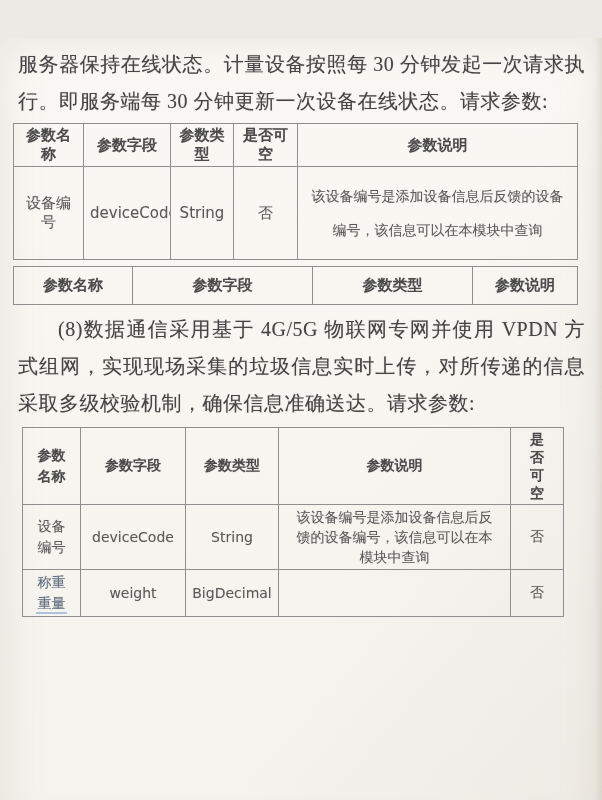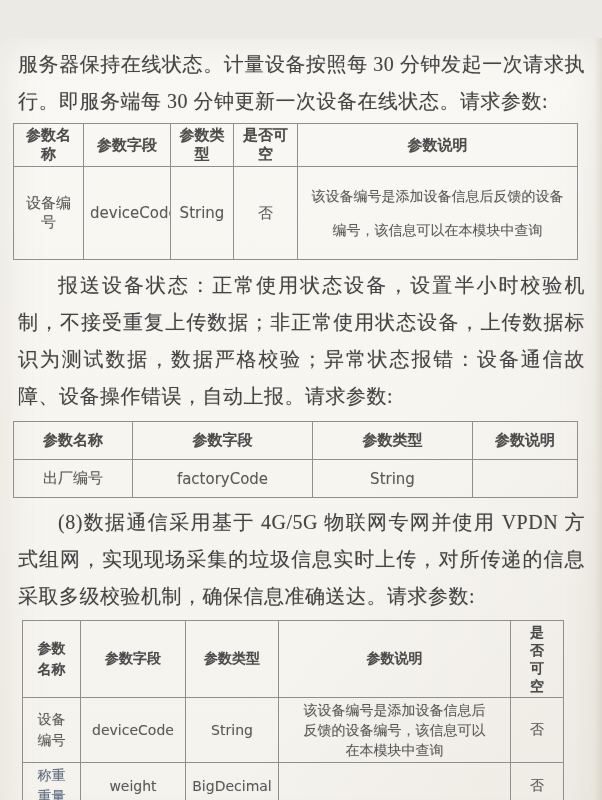--- a/index.html
+++ b/index.html
@@ -58,21 +58,21 @@
   #table1 thead tr{height:30px;}
   #table1 .row-device{height:75px;}
   #table1 .row-beat{height:47px;}
   #table1 td.desc{font-size:14px;line-height:34px;padding:12px 8px;}
   #table2{margin:6px 0 0 13px;width:564px;font-size:15px;}
   #table2 tr{height:38px;}
   #table3{margin:5px 0 0 22px;width:541px;font-size:14px;}
   #table3 thead tr{height:64px;}
   #table3 .row-device{height:57px;}
   #table3 .row-weight{height:47px;}
-  #table3 td.desc{line-height:20px;padding:2px 20px;}
+  #table3 td.desc{line-height:20px;padding:2px 13px;}
   .wrap2{display:inline-block;width:2.2em;word-break:break-all;line-height:21px;vertical-align:middle;}
   .vstack{display:inline-block;width:1.1em;word-break:break-all;line-height:18px;vertical-align:middle;}
   .mark-blue{box-shadow:inset 0 -2px 0 rgba(118,152,204,0.55);color:#5f6e84;}
   
   .edge-shade{
     position:absolute;top:0;right:0;width:8px;height:800px;
     background:linear-gradient(90deg, rgba(255,255,255,0), rgba(190,182,165,0.25));
     pointer-events:none;
   }
 </style>
@@ -104,44 +104,37 @@
       <tr class="row-device">
         <td>设备编号</td>
         <td>deviceCode</td>
         <td>String</td>
         <td>否</td>
         <td class="desc">该设备编号是添加设备信息后反馈的设备 编号，该信息可以在本模块中查询</td>
       </tr>
     </tbody>
   </table>
 
-  <p id="p2" class="para indent">报送设备状态：正常使用状态设备，设置半小时校验机制，不接受重复上传数据；非正常使用状态设备，上传数据标识为测试数据，数据严格校验；异常状态报错：设备通信故障、设备操作错误，自动上报。请求参数:</p>
 
   <table id="table2" class="t">
     <colgroup>
       <col style="width:119px">
         <col style="width:180px">
         <col style="width:160px">
         <col style="width:105px">
     </colgroup>
     <thead>
       <tr>
         <th>参数名称</th>
         <th>参数字段</th>
         <th>参数类型</th>
         <th>参数说明</th>
       </tr>
     </thead>
     <tbody>
-      <tr>
-        <td>出厂编号</td>
-        <td>factoryCode</td>
-        <td>String</td>
-        <td></td>
-      </tr>
     </tbody>
   </table>
 
   <p id="p3" class="para indent">(8)数据通信采用基于 4G/5G 物联网专网并使用 VPDN 方式组网，实现现场采集的垃圾信息实时上传，对所传递的信息采取多级校验机制，确保信息准确送达。请求参数:</p>
 
   <table id="table3" class="t">
     <colgroup>
       <col style="width:58px">
         <col style="width:105px">
         <col style="width:93px">

